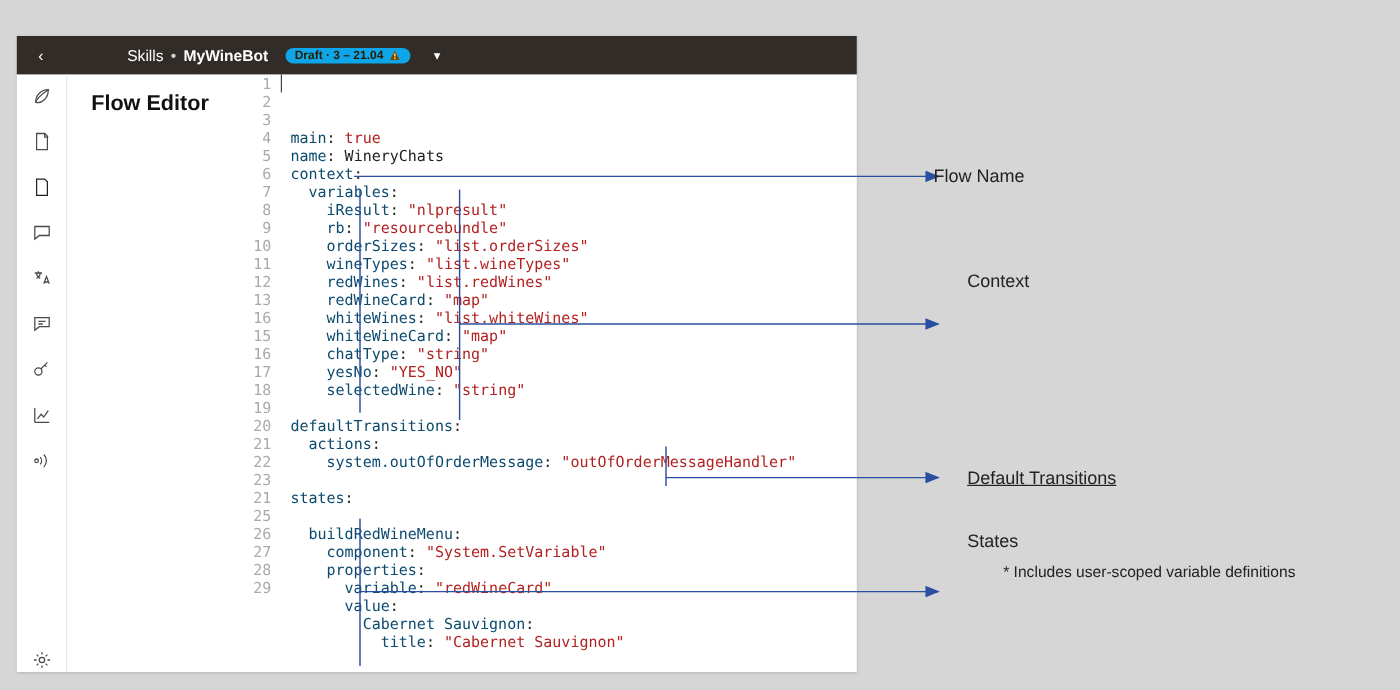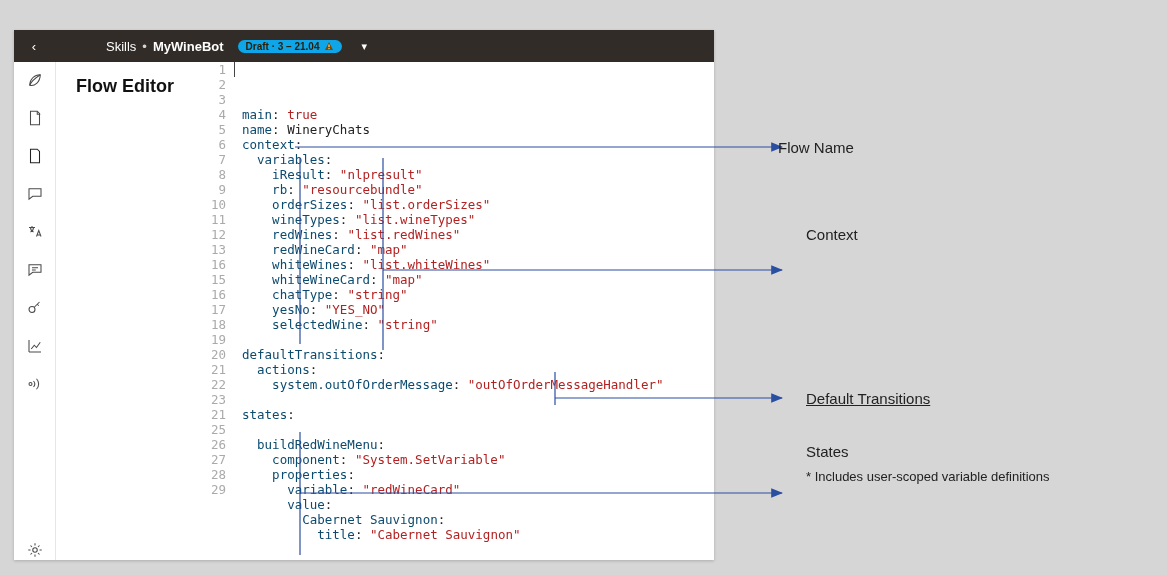--- a/index.html
+++ b/index.html
@@ -280,15 +280,15 @@
   <div class="ann" style="left:806px; top:225px;">
     <div class="hd">Context</div>
   </div>
 
   <div class="ann" style="left:806px; top:389px;text-decoration:underline;">
     <div class="hd">Default Transitions</div>
   </div>
 
   <div class="ann" style="left:806px; top:442px;">
     <div class="hd">States</div>
-    <div class="foot" style="">* Includes user-scoped variable definitions</div>
+    <div class="foot" style="margin-left:30px;">* Includes user-scoped variable definitions</div>
   </div>
 </div>
 
 </body></html>

